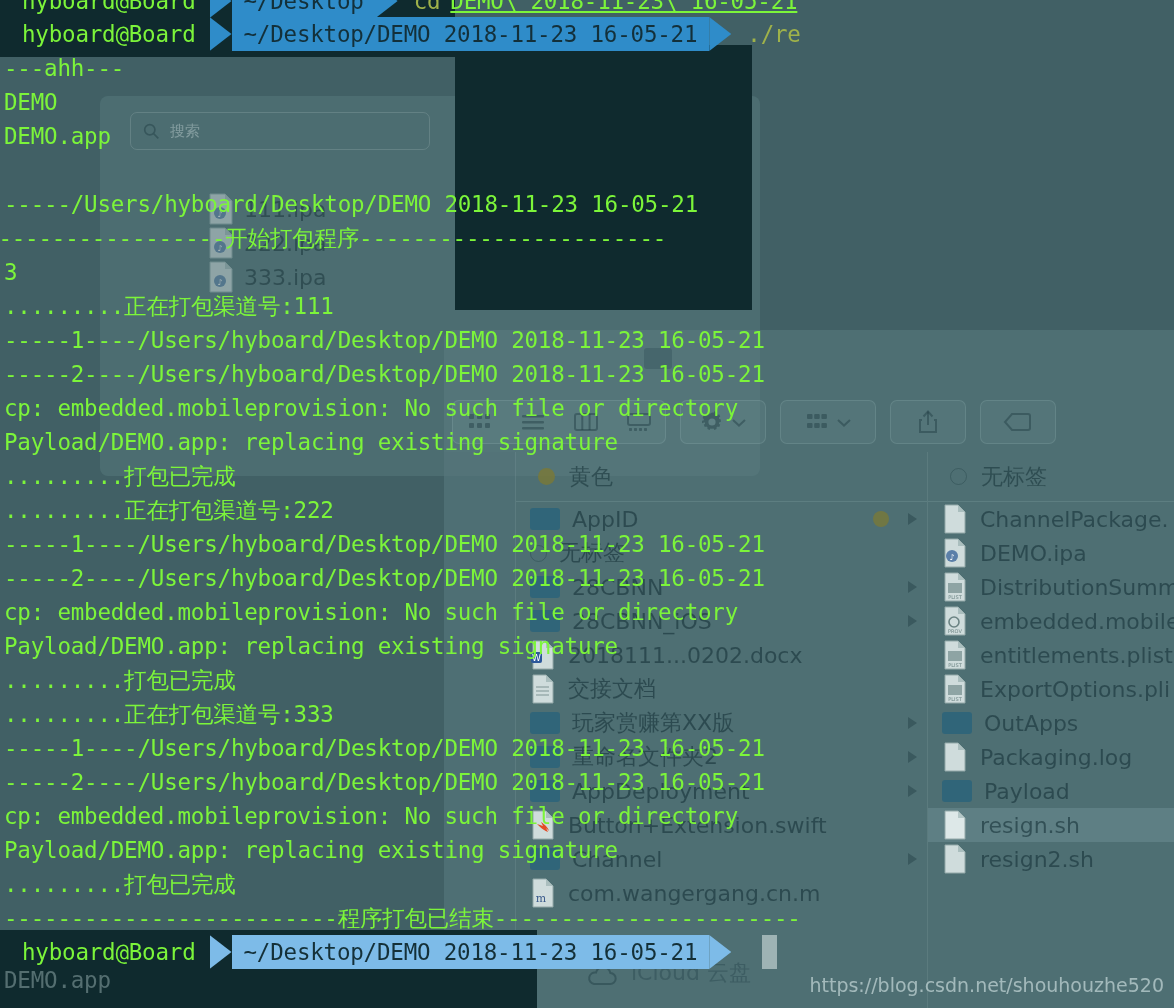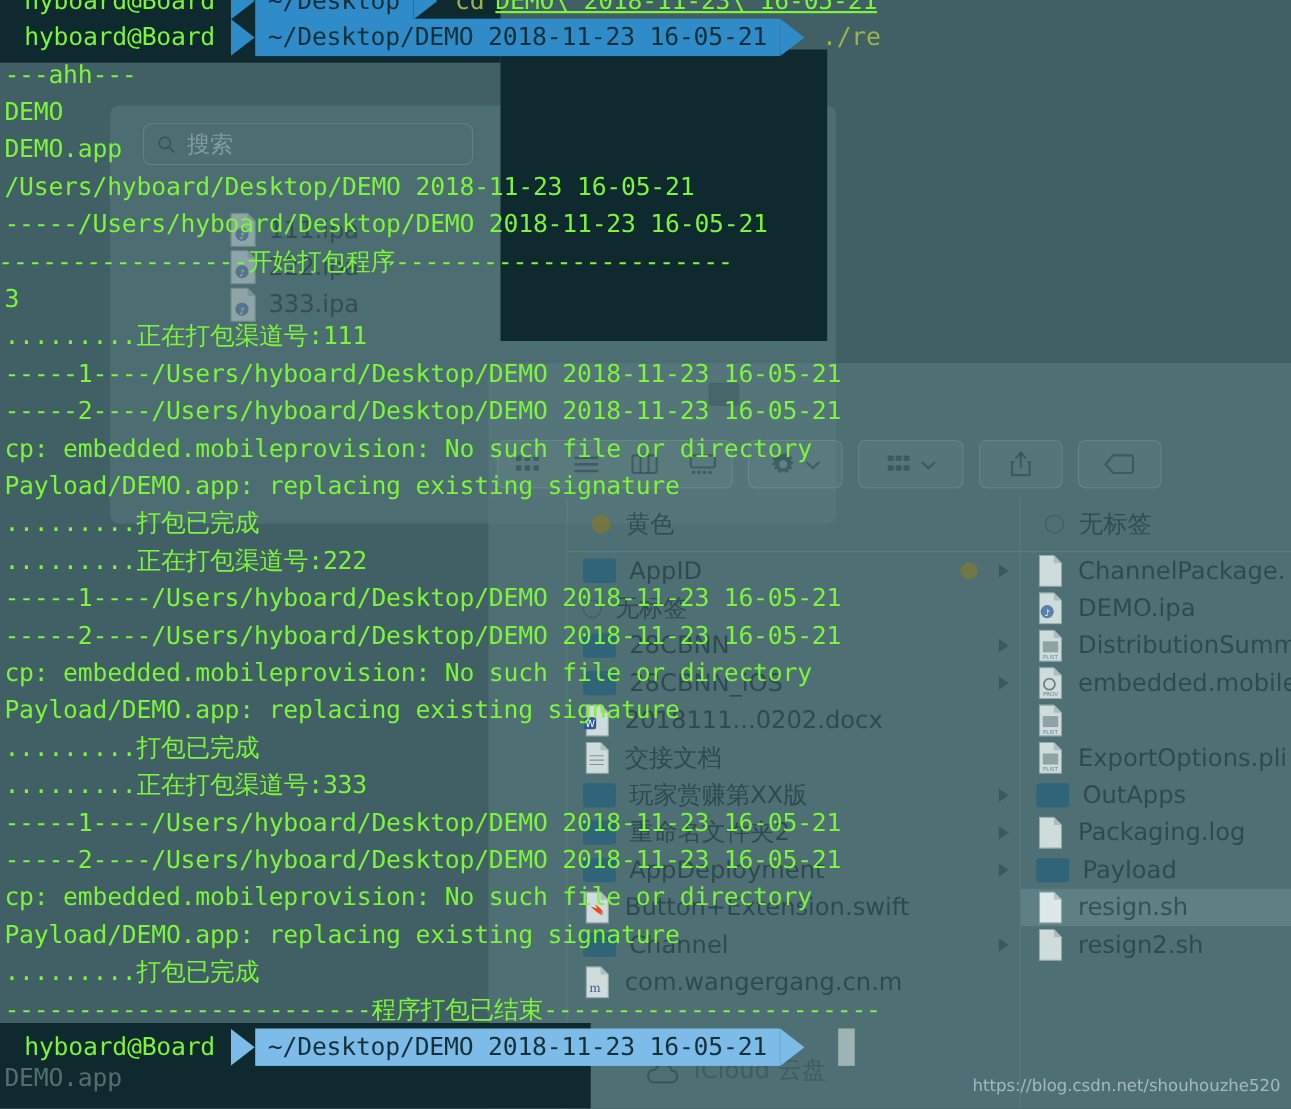--- a/index.html
+++ b/index.html
@@ -29,21 +29,21 @@
   .fb-searchbar {
     position: absolute; left: 30px; top: 16px;
     width: 300px; height: 38px;
     border: 1px solid rgba(180,200,200,0.22);
     border-radius: 7px;
     display: flex; align-items: center; gap: 10px;
     padding: 0 12px;
   }
   .fb-searchbar .mag { width: 17px; height: 17px; opacity: .45; flex: none; }
   .fb-search-ph {
-    font-size: 21px; color: rgba(210,225,225,0.40);
+    font-size: 15px; color: rgba(210,225,225,0.40);
     font-family: Liberation Mono, monospace;
   }
   .fb-list {
     position: absolute; left: 14px; top: 96px;
     width: 330px;
   }
   .fb-row {
     display: flex; align-items: center; gap: 10px;
     height: 34px; padding-left: 94px;
   }
@@ -267,21 +267,21 @@
     font-family: "DejaVu Sans", sans-serif;
     font-size: 26px;
     color: rgba(200,60,60,0.40);
     white-space: nowrap;
     letter-spacing: 2px;
   }
   .wm-url {
     position: absolute;
     right: 10px; bottom: 12px;
     font-family: "DejaVu Sans", sans-serif;
-    font-size: 15px;
+    font-size: 19px;
     color: rgba(215,230,230,0.62);
     white-space: nowrap;
   }
   .ghost-demoapp {
     position: absolute;
     left: 4px; top: 963px;
     font-family: "DejaVu Sans Mono", monospace;
     font-size: 22.5px;
     color: rgba(180,205,205,0.42);
     white-space: pre;
@@ -583,20 +583,21 @@
           <span class="fn">embedded.mobile</span>
         </div>
 
         <div class="frow">
           <svg class="ic" viewBox="0 0 26 30">
             <path d="M3 1h13l7 7v21H3z" fill="#cfdcdc" stroke="#93a9a9"></path>
               <path d="M16 1l7 7h-7z" fill="#aabebe"></path>
             <rect x="6" y="11" width="14" height="10" fill="#8ea4a4"></rect>
             <text x="13" y="27" font-size="5" fill="#6b8383" text-anchor="middle" font-family="DejaVu Sans">PLIST</text>
           </svg>
+          <span class="fn">entitlements.plist</span>
         </div>
 
         <div class="frow">
           <svg class="ic" viewBox="0 0 26 30">
             <path d="M3 1h13l7 7v21H3z" fill="#cfdcdc" stroke="#93a9a9"></path>
               <path d="M16 1l7 7h-7z" fill="#aabebe"></path>
             <rect x="6" y="11" width="14" height="10" fill="#8ea4a4"></rect>
             <text x="13" y="27" font-size="5" fill="#6b8383" text-anchor="middle" font-family="DejaVu Sans">PLIST</text>
           </svg>
           <span class="fn">ExportOptions.pli</span>
@@ -673,21 +674,20 @@
         <span class="pr-arrow2"></span>
         <span class="cmd">
           <span>./resign.sh</span>
           
         </span>
       </div>
 
       <div class="tl" style="top:51px">---ahh---</div>
       <div class="tl" style="top:85px">DEMO</div>
       <div class="tl" style="top:119px">DEMO.app</div>
-      <div class="tl" style="top:153px">/Users/hyboard/Desktop/DEMO 2018-11-23 16-05-21</div>
       <div class="tl" style="top:187px">-----/Users/hyboard/Desktop/DEMO 2018-11-23 16-05-21</div>
       <div class="tl" style="top:221px;left:-95px">plist-------------------开始打包程序-----------------------</div>
       <div class="tl" style="top:255px">3</div>
       <div class="tl" style="top:289px">.........正在打包渠道号:111</div>
       <div class="tl" style="top:323px">-----1----/Users/hyboard/Desktop/DEMO 2018-11-23 16-05-21</div>
       <div class="tl" style="top:357px">-----2----/Users/hyboard/Desktop/DEMO 2018-11-23 16-05-21</div>
       <div class="tl" style="top:391px">cp: embedded.mobileprovision: No such file or directory</div>
       <div class="tl" style="top:425px">Payload/DEMO.app: replacing existing signature</div>
       <div class="tl" style="top:459px">.........打包已完成</div>
       <div class="tl" style="top:493px">.........正在打包渠道号:222</div>

